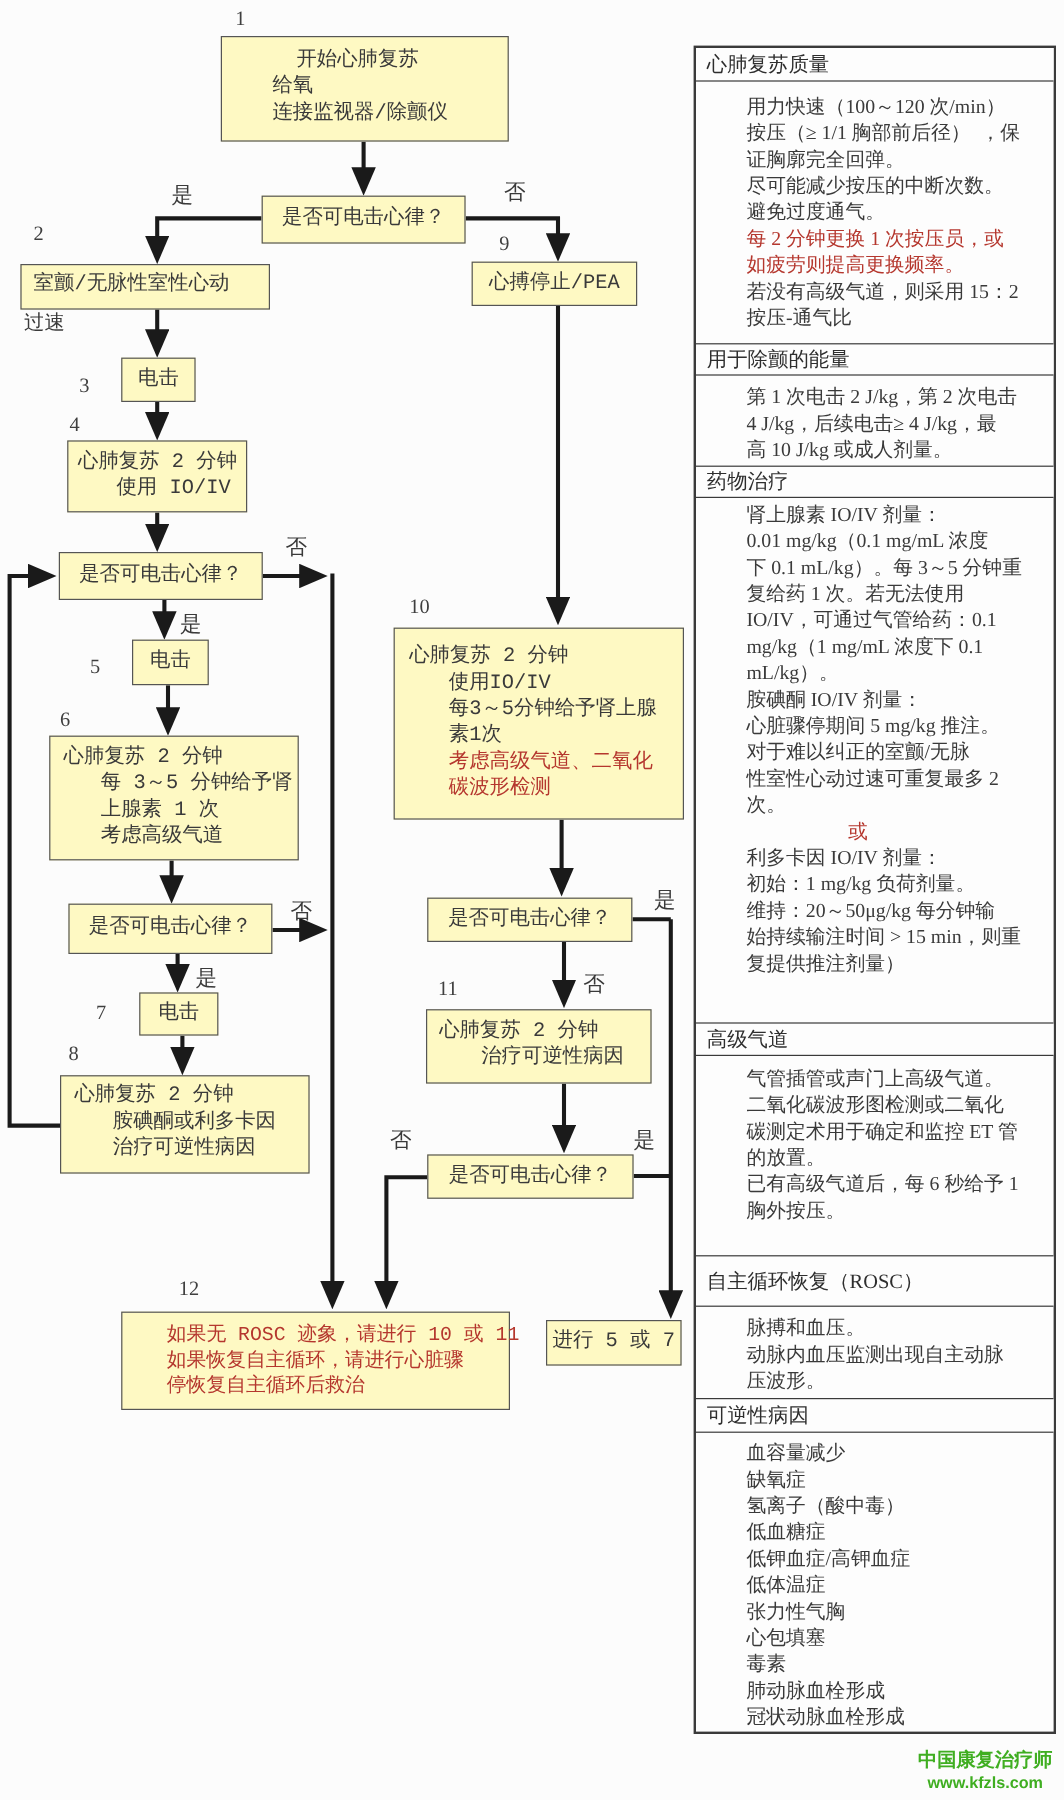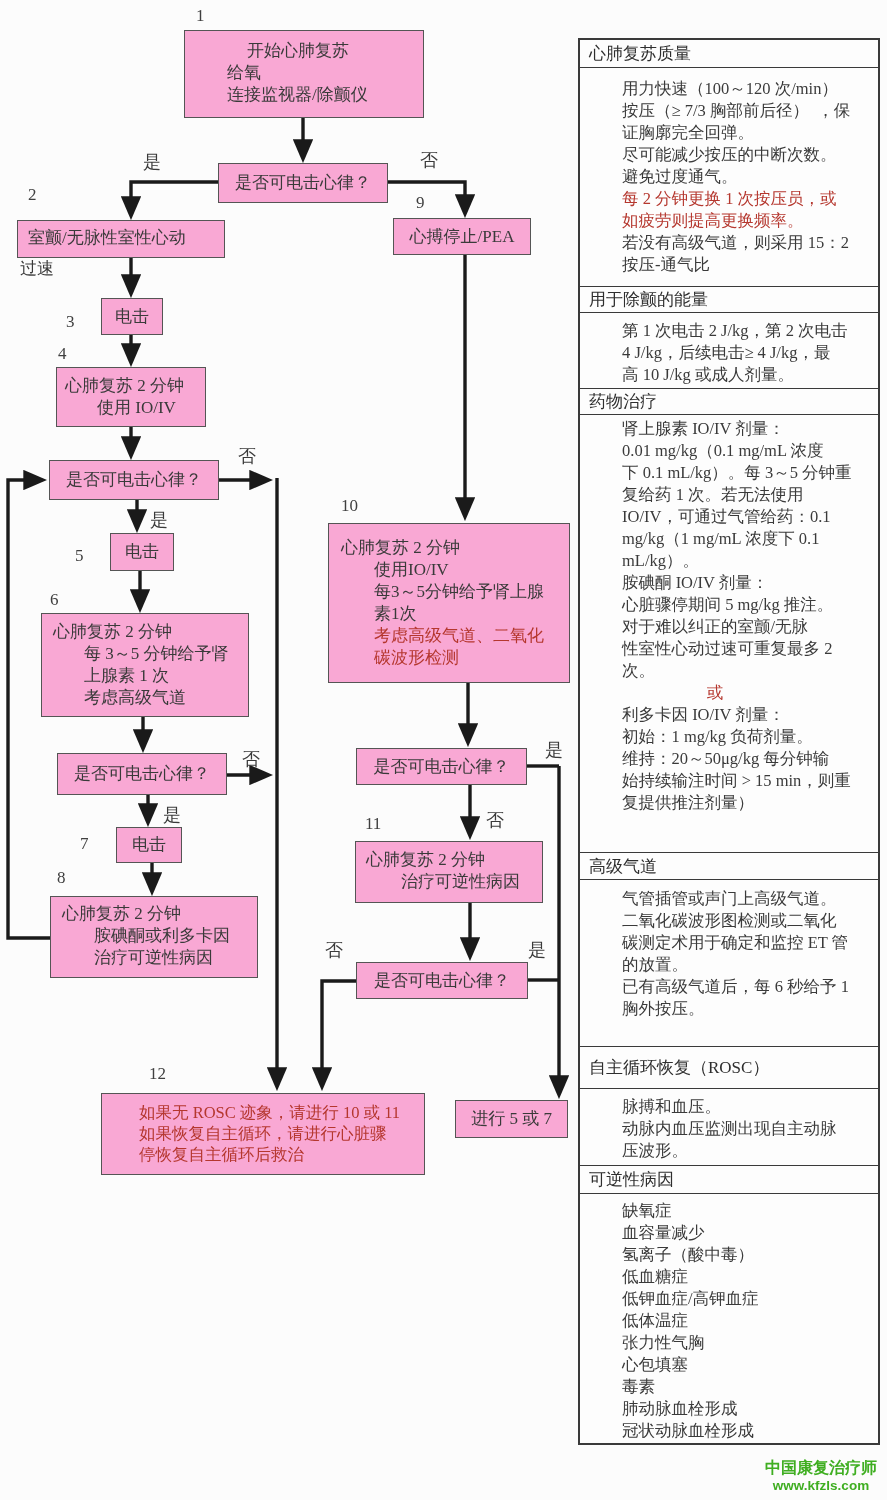--- a/index.html
+++ b/index.html
@@ -1,20 +1,20 @@
 <!DOCTYPE html>
 <html><head>
 <meta charset="utf-8">
 <style>
   html,body{margin:0;padding:0;}
   body{font-family:"Liberation Serif","DejaVu Serif",serif;}
   #stage{position:relative;width:887px;height:1500px;background:#fcfcfc;overflow:hidden;}
   #wires{position:absolute;left:0;top:0;z-index:0;}
-  .box{position:absolute;z-index:2;border:1.6px solid #555;background:#f9a8d4;color:#3a3a3a;
-       font-size:17px;line-height:22px;box-sizing:border-box;white-space:nowrap;}
+  .box{position:absolute;z-index:2;border:1.6px solid #555;background:#fef9c3;color:#3a3a3a;
+       font-size:17px;line-height:22px;box-sizing:border-box;white-space:nowrap;font-family:Liberation Mono, monospace;}
   .center{display:flex;align-items:center;justify-content:center;}
   .bl{white-space:pre;}
   .num{position:absolute;z-index:3;font-size:17px;color:#3f3f3f;}
   .lbl{position:absolute;z-index:3;font-size:18px;color:#3a3a3a;}
   .red{color:#b5372e;}
   #panel{position:absolute;left:578px;top:38px;width:302px;height:1407px;z-index:2;
          border:2px solid #3a3a3a;box-sizing:border-box;background:#fdfdfd;
          display:flex;flex-direction:column;}
   .ph{border-top:1.5px solid #3a3a3a;border-bottom:1.5px solid #3a3a3a;
       display:flex;align-items:center;padding-left:9px;font-size:17px;color:#2e2e2e;
@@ -154,21 +154,21 @@
     <div class="bl red" style="padding-left:37px">如果恢复自主循环，请进行心脏骤</div>
     <div class="bl red" style="padding-left:37px">停恢复自主循环后救治</div>
   </div>
 
   <div class="box center" style="left:455px;top:1100px;width:113px;height:38px">进行 5 或 7</div>
 
   <div id="panel">
     <div class="ph" style="height:28px">心肺复苏质量</div>
     <div class="pb" style="height:221px;padding-top:10px">
       <div class="pl">用力快速（100～120 次/min）</div>
-      <div class="pl">按压（≥ 7/3 胸部前后径）  ，保</div>
+      <div class="pl">按压（≥ 1/1 胸部前后径）  ，保</div>
       <div class="pl">证胸廓完全回弹。</div>
       <div class="pl">尽可能减少按压的中断次数。</div>
       <div class="pl">避免过度通气。</div>
       <div class="pl red">每 2 分钟更换 1 次按压员，或</div>
       <div class="pl red">如疲劳则提高更换频率。</div>
       <div class="pl">若没有高级气道，则采用 15：2</div>
       <div class="pl">按压-通气比</div>
     </div>
     <div class="ph" style="height:28px">用于除颤的能量</div>
     <div class="pb" style="height:76px;padding-top:7px">
@@ -207,22 +207,22 @@
       <div class="pl">胸外按压。</div>
     </div>
     <div class="ph" style="height:44px">自主循环恢复（ROSC）</div>
     <div class="pb" style="height:77px;padding-top:7px">
       <div class="pl">脉搏和血压。</div>
       <div class="pl">动脉内血压监测出现自主动脉</div>
       <div class="pl">压波形。</div>
     </div>
     <div class="ph" style="height:29px">可逆性病因</div>
     <div class="pb" style="height:253px;padding-top:6px">
+      <div class="pl">血容量减少</div>
       <div class="pl">缺氧症</div>
-      <div class="pl">血容量减少</div>
       <div class="pl">氢离子（酸中毒）</div>
       <div class="pl">低血糖症</div>
       <div class="pl">低钾血症/高钾血症</div>
       <div class="pl">低体温症</div>
       <div class="pl">张力性气胸</div>
       <div class="pl">心包填塞</div>
       <div class="pl">毒素</div>
       <div class="pl">肺动脉血栓形成</div>
       <div class="pl">冠状动脉血栓形成</div>
     </div>

